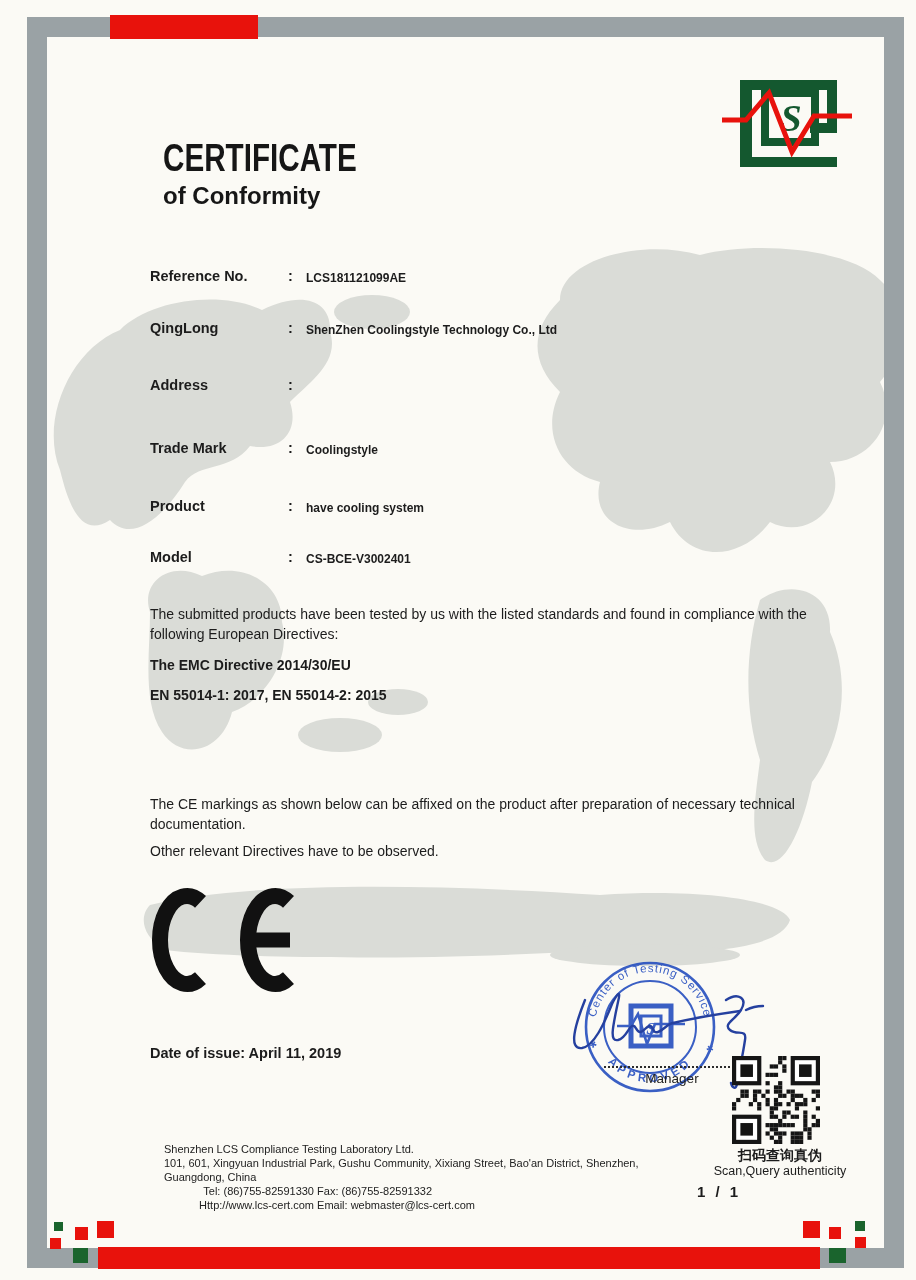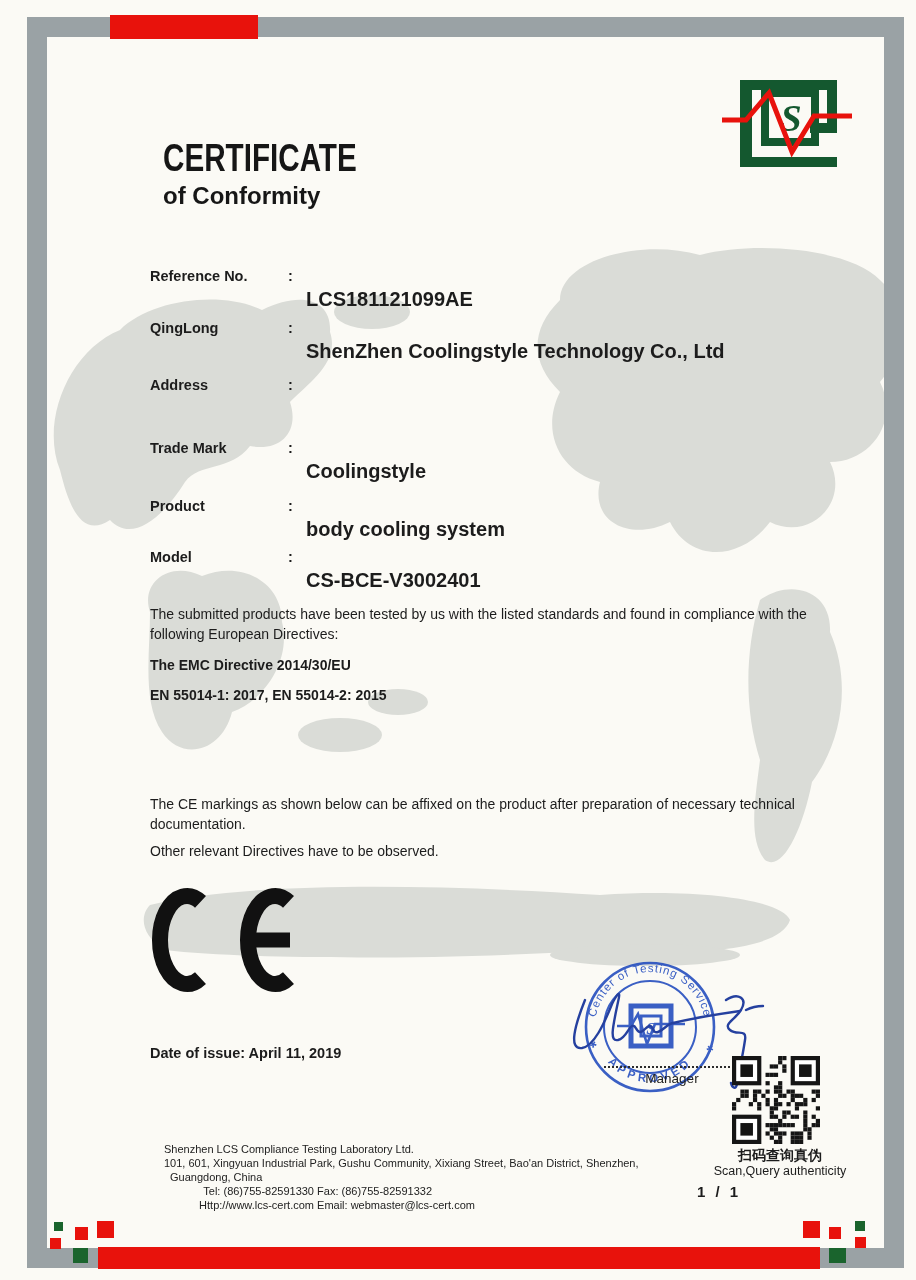--- a/index.html
+++ b/index.html
@@ -12,21 +12,21 @@
   .sq{position:absolute;}
   .sq.red{background:#e8120c;}
   .sq.green{background:#1a642d;}
   
   .title{position:absolute;left:163px;top:139px;font-size:38px;font-weight:bold;line-height:1;
          transform:scaleX(.78);transform-origin:left top;white-space:nowrap;color:#161616;}
   .subtitle{position:absolute;left:163px;top:182px;font-size:24px;font-weight:bold;color:#161616;}
   
   .flabel{position:absolute;left:150px;font-size:14.5px;font-weight:bold;white-space:nowrap;}
   .fcolon{position:absolute;left:288px;font-size:14.5px;font-weight:bold;}
-  .fvalue{position:absolute;left:306px;font-size:20px;font-weight:bold;width:487px;line-height:20px;margin-top:21px;}
+  .fvalue{position:absolute;left:306px;font-size:12px;font-weight:bold;width:487px;line-height:20px;}
   
   .para{position:absolute;left:150px;width:668px;font-size:14px;line-height:20px;}
   .para.b{font-weight:bold;}
   .date{position:absolute;left:150px;top:1045px;font-size:14.5px;font-weight:bold;}
   
   .dotline{position:absolute;left:604px;top:1066px;width:138px;height:0;border-bottom:2.5px dotted #2c2c2c;}
   .manager{position:absolute;left:612px;top:1071px;width:120px;text-align:center;font-size:13.5px;color:#222;}
   
   .qrwrap{position:absolute;left:732px;top:1056px;width:88px;height:88px;}
   .qrcap-cn{position:absolute;left:702px;top:1147px;width:156px;text-align:center;font-size:14px;font-weight:bold;}
@@ -100,21 +100,21 @@
 
   <div class="flabel" style="top:377px;">Address</div>
   <div class="fcolon" style="top:377px;">:</div>
 
   <div class="flabel" style="top:440px;">Trade Mark</div>
   <div class="fcolon" style="top:440px;">:</div>
   <div class="fvalue" style="top:440px;">Coolingstyle</div>
 
   <div class="flabel" style="top:498px;">Product</div>
   <div class="fcolon" style="top:498px;">:</div>
-  <div class="fvalue" style="top:498px;">body cooling system</div>
+  <div class="fvalue" style="top:498px;">have cooling system</div>
 
   <div class="flabel" style="top:549px;">Model</div>
   <div class="fcolon" style="top:549px;">:</div>
   <div class="fvalue" style="top:549px;">CS-BCE-V3002401</div>
 
   <div class="para" style="top:604px;">The submitted products have been tested by us with the listed standards and found in compliance with the following European Directives:</div>
   <div class="para b" style="top:655px;">The EMC Directive 2014/30/EU</div>
   <div class="para b" style="top:685px;">EN 55014-1: 2017, EN 55014-2: 2015</div>
   <div class="para" style="top:794px;">The CE markings as shown below can be affixed on the product after preparation of necessary technical documentation.</div>
   <div class="para" style="top:841px;">Other relevant Directives have to be observed.</div>
@@ -280,21 +280,21 @@
           <rect x="8.4" y="67.2" width="12.600000000000001" height="12.600000000000001"></rect>
         </g>
       </svg>
   </div>
   <div class="qrcap-cn">扫码查询真伪</div>
   <div class="qrcap-en">Scan,Query authenticity</div>
   <div class="pagenum">1 / 1</div>
 
   <div class="foot" style="top:1142px;">Shenzhen LCS Compliance Testing Laboratory Ltd.</div>
   <div class="foot" style="top:1156px;">101, 601, Xingyuan Industrial Park, Gushu Community, Xixiang Street, Bao'an District, Shenzhen,</div>
-  <div class="foot" style="top:1170px;margin-left:6px;">Guangdong, China</div>
+  <div class="foot" style="top:1170px;">Guangdong, China</div>
   <div class="foot" style="top:1184px;">
     <span class="col">Tel: (86)755-82591330</span>
     <span>Fax: (86)755-82591332</span>
   </div>
   <div class="foot" style="top:1198px;">
     <span class="col">Http://www.lcs-cert.com</span>
     <span>Email: webmaster@lcs-cert.com</span>
   </div>
 
 </div>

